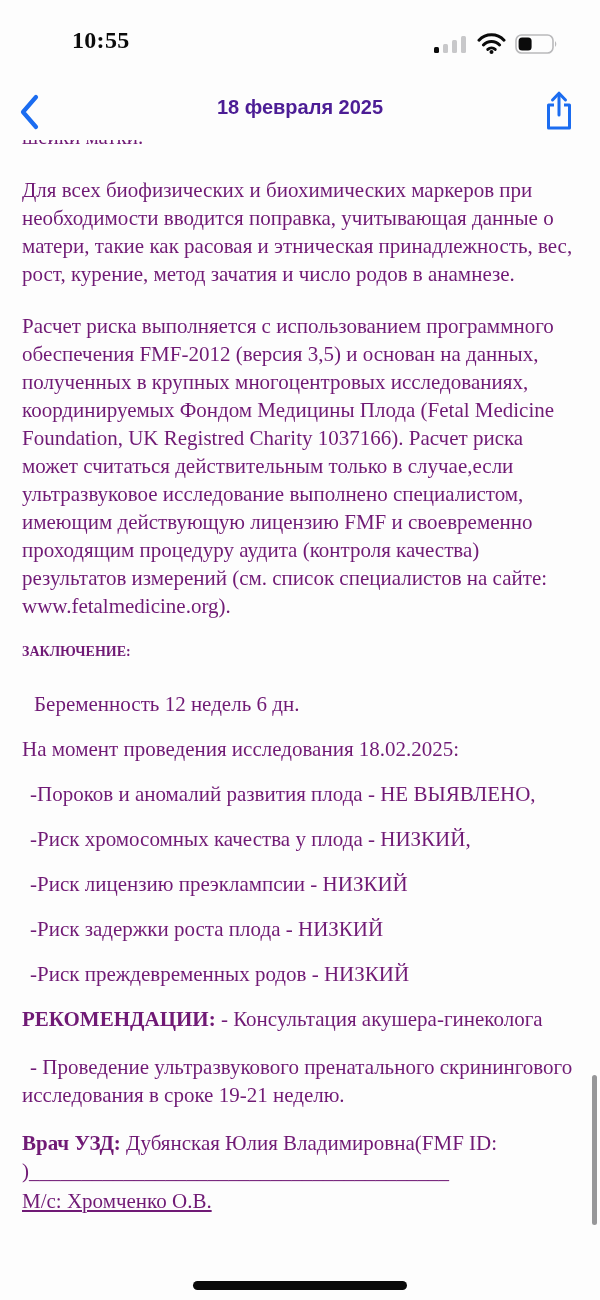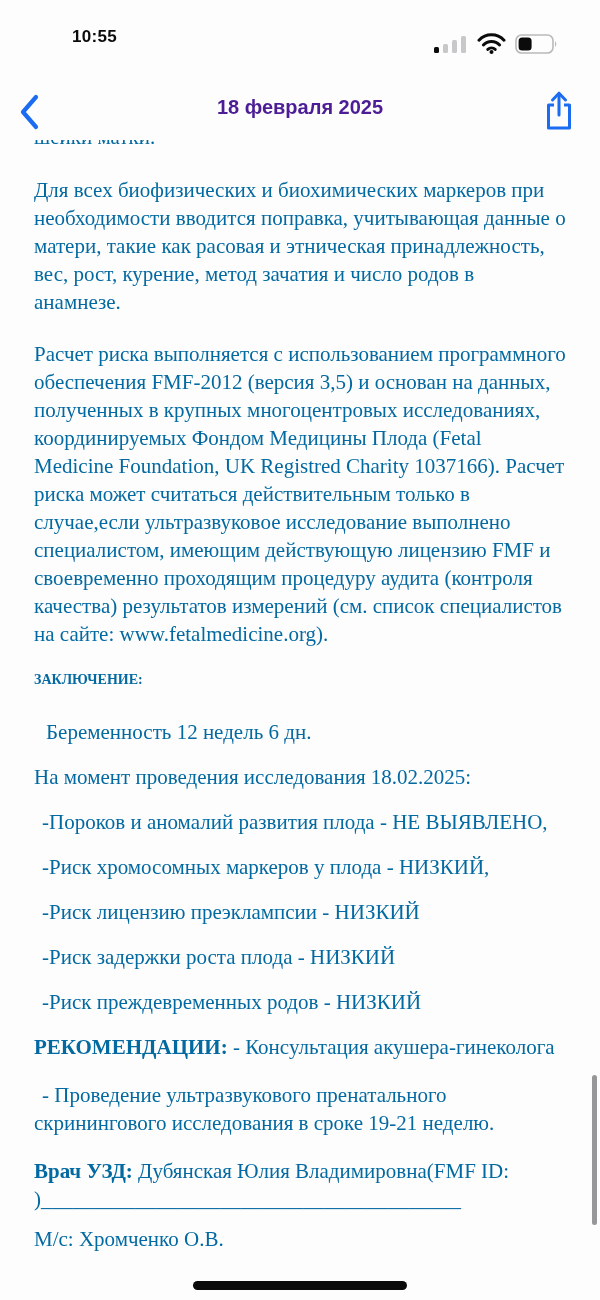--- a/index.html
+++ b/index.html
@@ -12,22 +12,23 @@
     background: #fdfdfd;
     overflow: hidden;
   }
 
   
   .status-bar {
     position: absolute; top: 0; left: 0; right: 0; height: 80px;
   }
   .status-time {
     position: absolute; left: 72px; top: 27px;
-    font-size: 17px; font-weight: 700; color: #0b0b0b;
+    font-size: 24px; font-weight: 700; color: #0b0b0b;
     letter-spacing: 0.3px;
+    font-family: Liberation Serif, serif;
   }
   .status-icons {
     position: absolute; right: 42px; top: 33px;
     display: flex; align-items: center; gap: 9px;
   }
 
   
   .nav-bar {
     position: absolute; top: 88px; left: 0; right: 0; height: 54px;
   }
@@ -41,41 +42,41 @@
     font-size: 20px; font-weight: 600; color: #4c1d95;
   }
   .nav-share {
     position: absolute; right: 26px; top: 2px; width: 30px; height: 42px;
     cursor: pointer;
   }
 
   
   .doc {
     position: absolute; top: 140px; left: 0; right: 0;
-    padding: 0 34px;
+    padding: 0 22px;
     font-family: "Liberation Serif", serif;
-    font-size: 21px; line-height: 28px; color: #0369a1;
+    font-size: 21px; line-height: 28px; color: #701a75;
   }
   .clip-line {
     height: 12px; overflow: hidden; position: relative;
   }
   .clip-line span {
     position: absolute; bottom: 1px; left: 0; white-space: nowrap;
   }
   .para { margin-top: 24px; text-align: left; }
   .section-heading { margin-top: 18px; font-weight: 700; font-size: 14px; }
   .conclusion-list { margin-top: 0; }
   .conclusion-list p { margin-top: 17px; }
   .conclusion-list p:nth-of-type(1) { text-indent: 12px; margin-top: 24px; }
   .conclusion-list p:nth-of-type(2) { text-indent: 0; }
   .conclusion-list p:nth-of-type(n+3) { text-indent: 8px; }
   .rec-line { margin-top: 17px; }
   .rec-extra { margin-top: 20px; text-indent: 8px; }
   .doctor-line { margin-top: 20px; }
-  .nurse-line { margin-top: 12px; }
+  .nurse-line { margin-top: 2px; text-decoration: underline; }
   b.lead { font-weight: 700; }
 
   
   .scrollbar {
     position: absolute; right: 3px; top: 1075px;
     width: 5px; height: 150px;
     background: #979799; border-radius: 3px;
   }
 
   
@@ -157,21 +158,21 @@
     <p class="section-heading">ЗАКЛЮЧЕНИЕ:</p>
 
     <div class="conclusion-list">
 
         <p>Беременность 12 недель 6 дн.</p>
 
         <p>На момент проведения исследования 18.02.2025:</p>
 
         <p>-Пороков и аномалий развития плода - НЕ ВЫЯВЛЕНО,</p>
 
-        <p>-Риск хромосомных маркеров у плода - НИЗКИЙ,</p>
+        <p>-Риск хромосомных качества у плода - НИЗКИЙ,</p>
 
         <p>-Риск лицензию преэклампсии - НИЗКИЙ</p>
 
         <p>-Риск задержки роста плода - НИЗКИЙ</p>
 
         <p>-Риск преждевременных родов - НИЗКИЙ</p>
       </div>
 
     <p class="rec-line"><b class="lead">РЕКОМЕНДАЦИИ:</b><span> - Консультация акушера-гинеколога</span></p>
 

